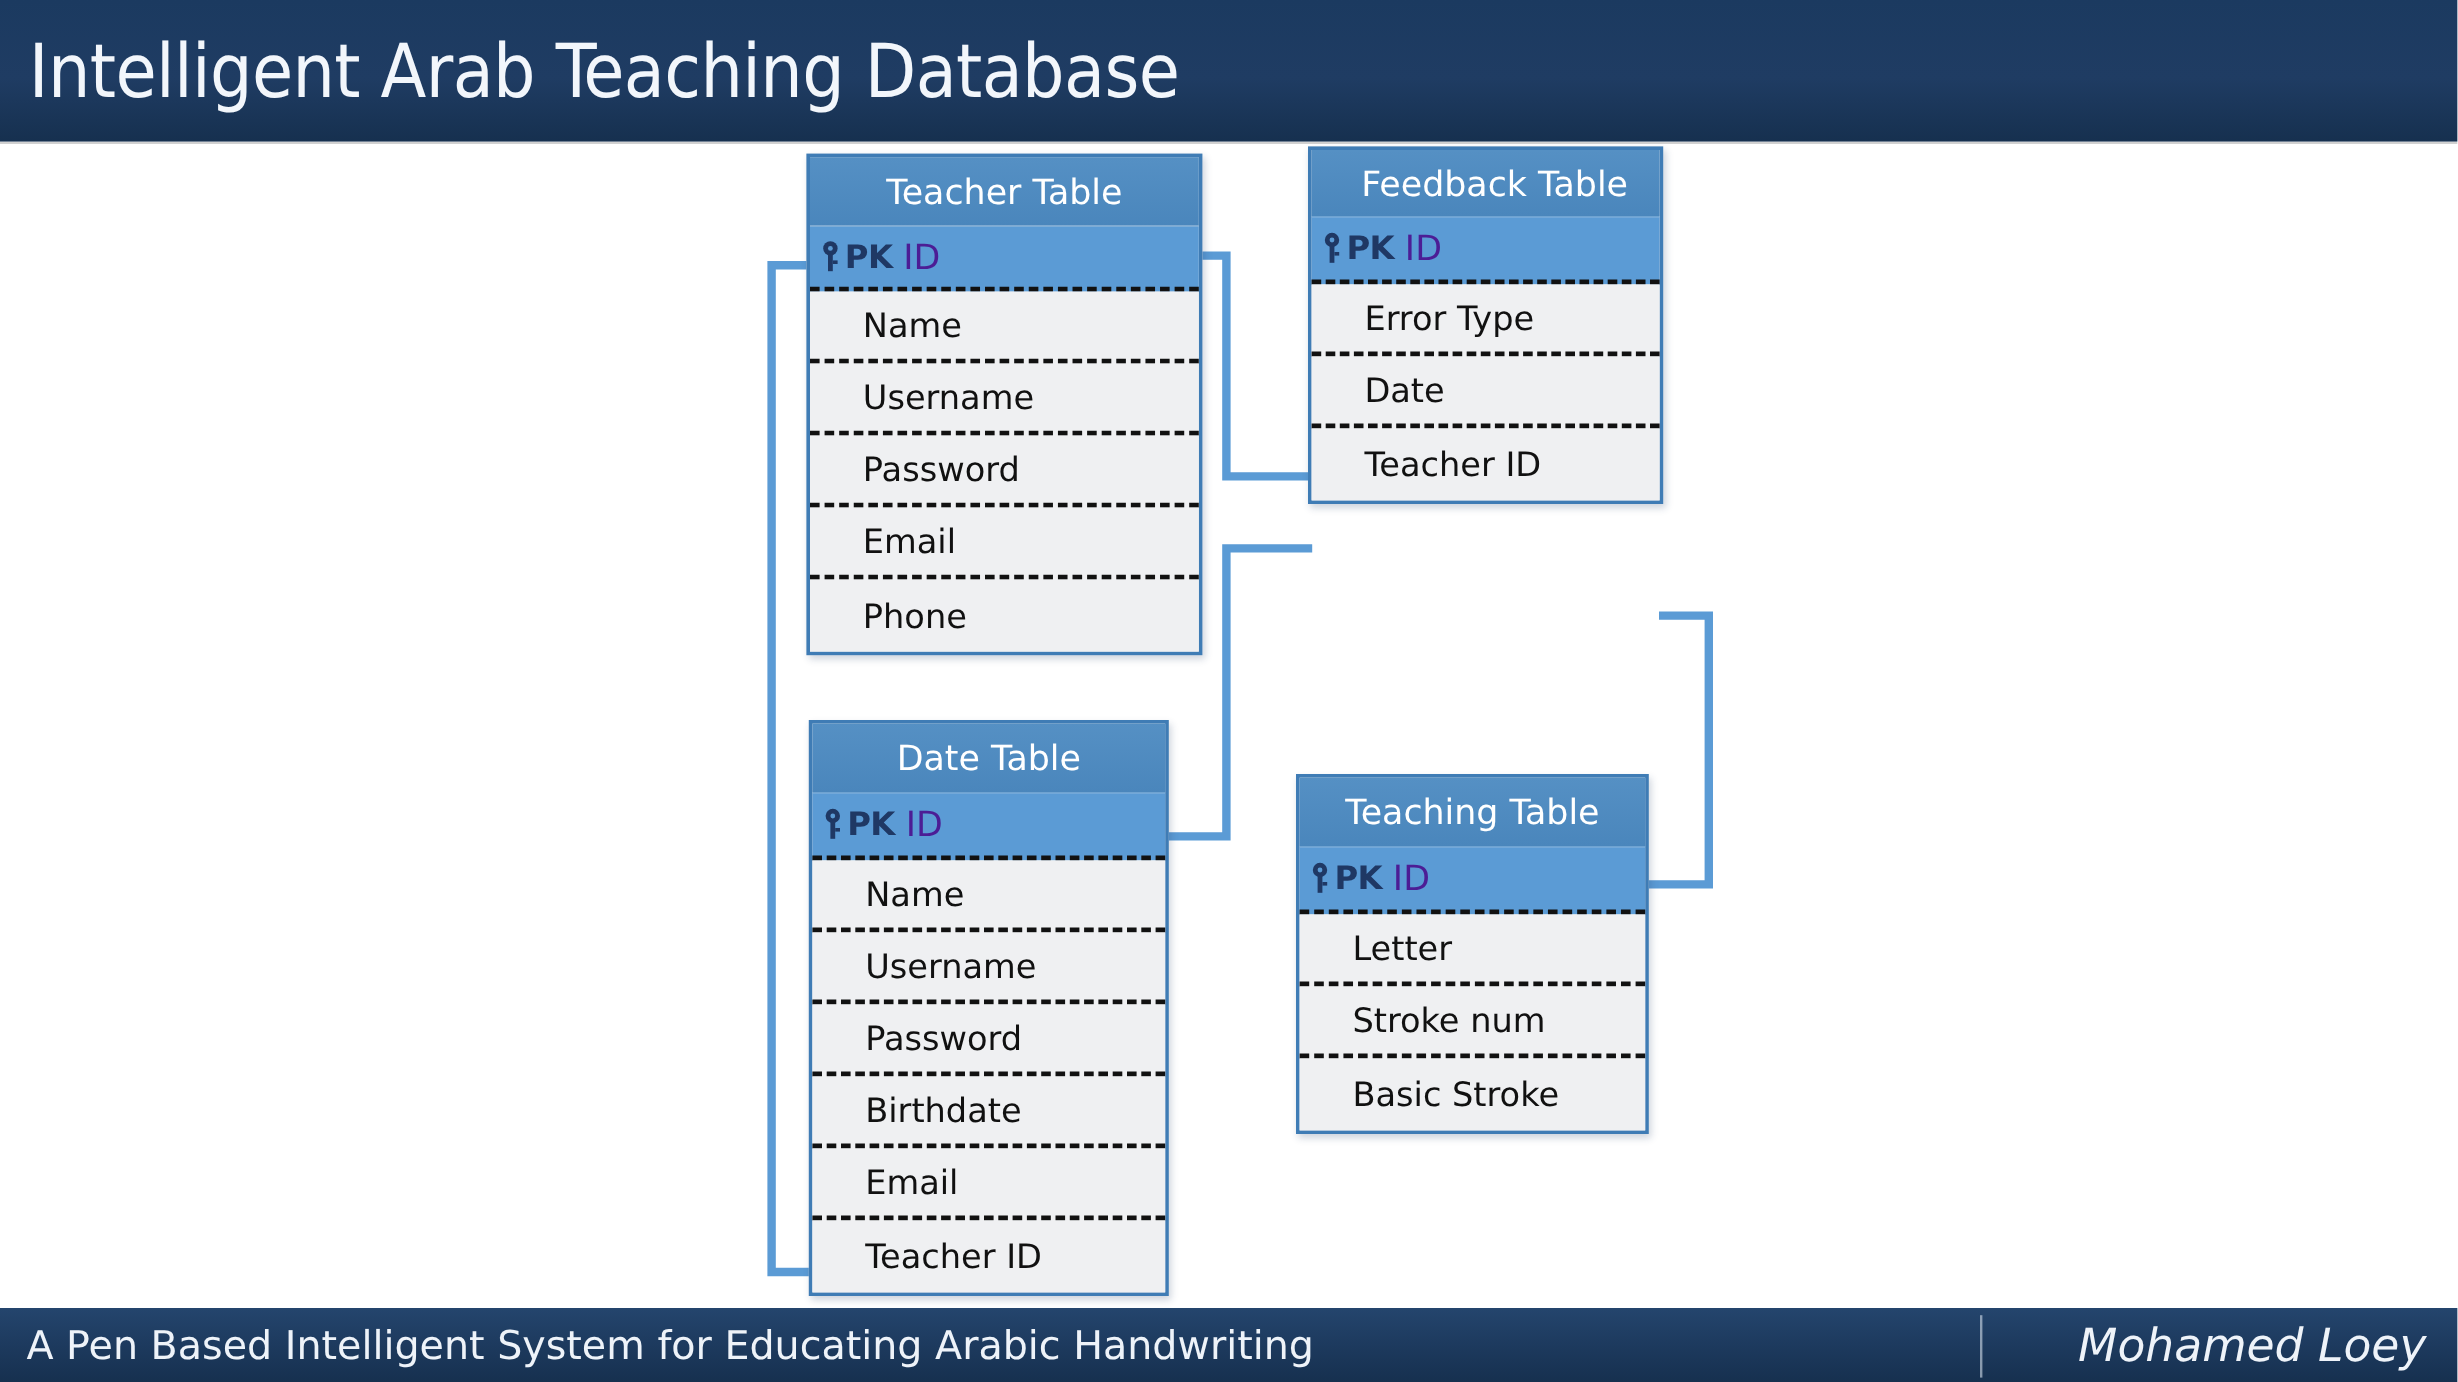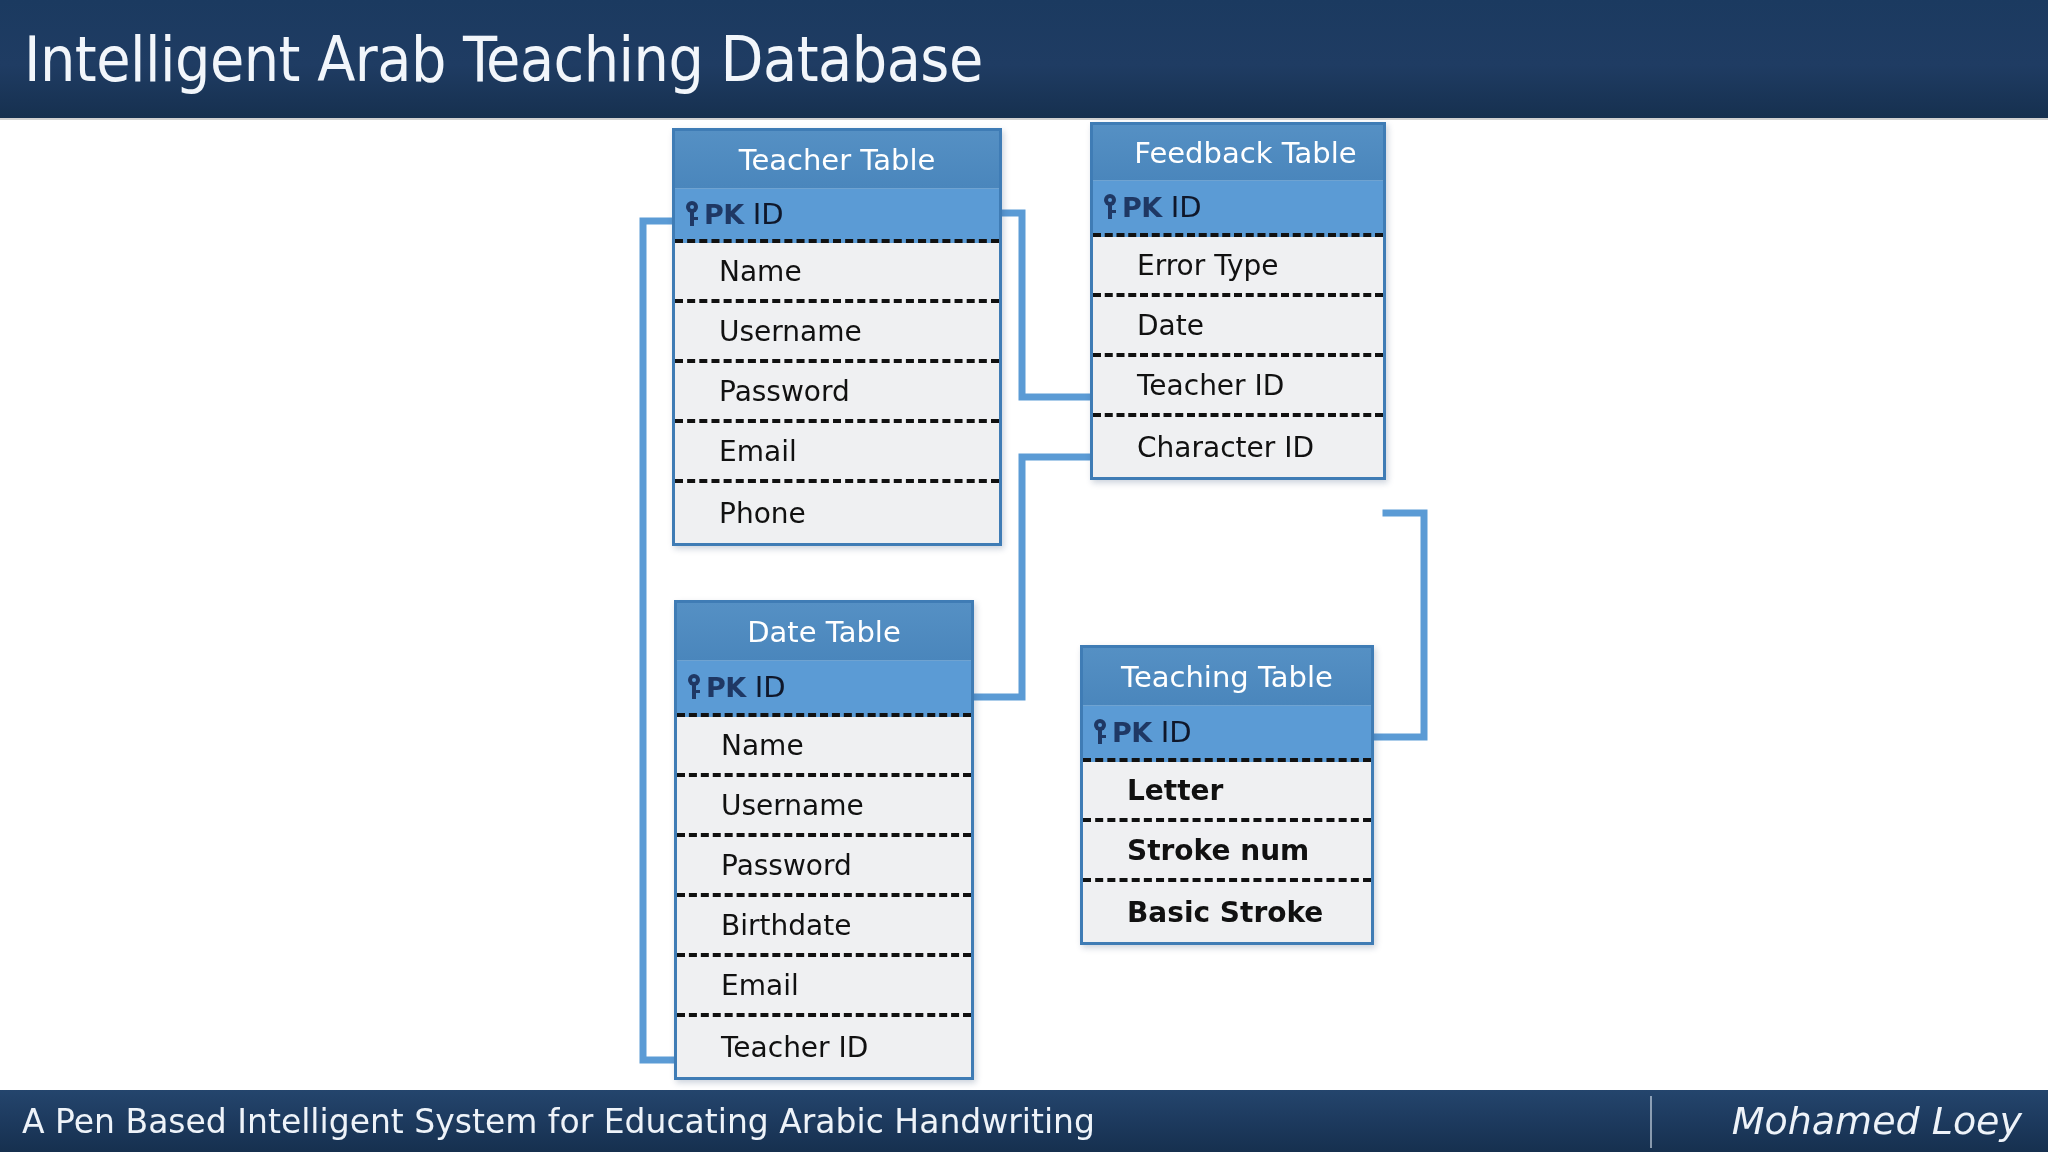--- a/index.html
+++ b/index.html
@@ -70,21 +70,21 @@
     display: flex; align-items: center;
     padding-left: 8px;
     border-bottom: 4px dashed #111111;
   }
   .pk-key-icon { flex: 0 0 auto; margin-right: 1px; display: flex; align-items: center; }
   .pk-label {
     color: #1f3864; font-size: 27px; font-weight: 700; letter-spacing: -0.5px;
     font-family: "DejaVu Sans", sans-serif;
   }
   .pk-name {
-    color: #0f172a; font-size: 29px; margin-left: 9px;
+    color: #4c1d95; font-size: 29px; margin-left: 9px;
     font-family: "DejaVu Sans", sans-serif;
   }
   .entity-fields { display: block; }
   .entity-field {
     background: #eff0f2;
     color: #111111;
     font-size: 28px;
     font-family: "DejaVu Sans", sans-serif;
     display: flex; align-items: center;
     padding-left: 44px;
@@ -104,21 +104,21 @@
   #tbl-feedback .entity-field { height: 60px; }
 
   #tbl-kids     { left: 674px;  top: 600px; width: 300px; }
   #tbl-kids .entity-title { height: 58px; }
   #tbl-kids .entity-pk    { height: 56px; }
   #tbl-kids .entity-field { height: 60px; }
 
   #tbl-teaching { left: 1080px; top: 645px; width: 294px; }
   #tbl-teaching .entity-title { height: 58px; }
   #tbl-teaching .entity-pk    { height: 56px; }
-  #tbl-teaching .entity-field { height: 60px; font-weight: bold; }
+  #tbl-teaching .entity-field { height: 60px; }
 </style>
 </head>
 <body>
 
 <div id="stage">
 
   <div class="title-bar">
     <div class="title-text">Intelligent Arab Teaching Database</div>
   </div>
 
@@ -169,21 +169,20 @@
             <rect x="11" y="17" width="4" height="3" fill="#1f3864"></rect>
           </svg>
       </span>
       <span class="pk-label">PK</span>
       <span class="pk-name">ID</span>
     </div>
     <div class="entity-fields">
       <div class="entity-field">Error Type</div>
       <div class="entity-field">Date</div>
       <div class="entity-field">Teacher ID</div>
-      <div class="entity-field">Character ID</div>
     </div>
   </div>
 
   <div class="entity" id="tbl-kids">
     <div class="entity-title">Date Table</div>
     <div class="entity-pk">
       <span class="pk-key-icon">
         <svg width="20" height="28" viewBox="0 0 20 28">
             <circle cx="9" cy="7" r="6" fill="#1f3864"></circle>
             <circle cx="9" cy="7" r="2" fill="#5b9bd5"></circle>

